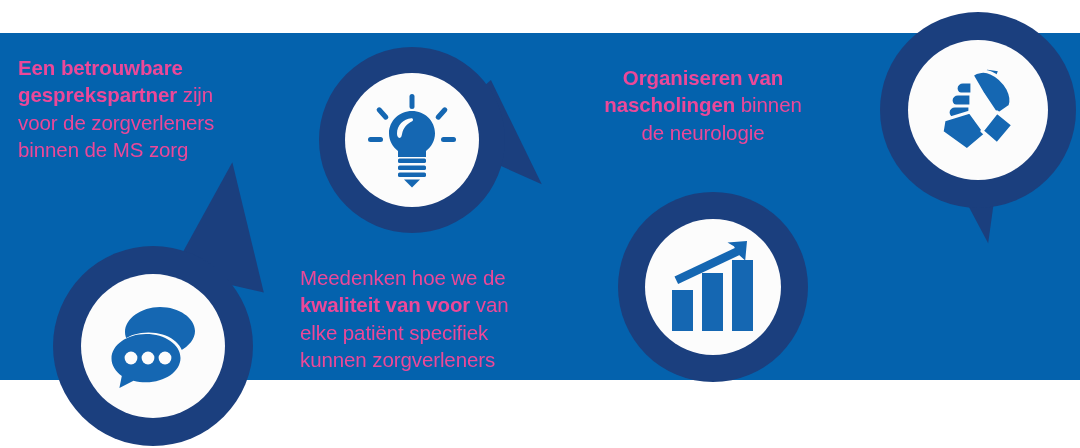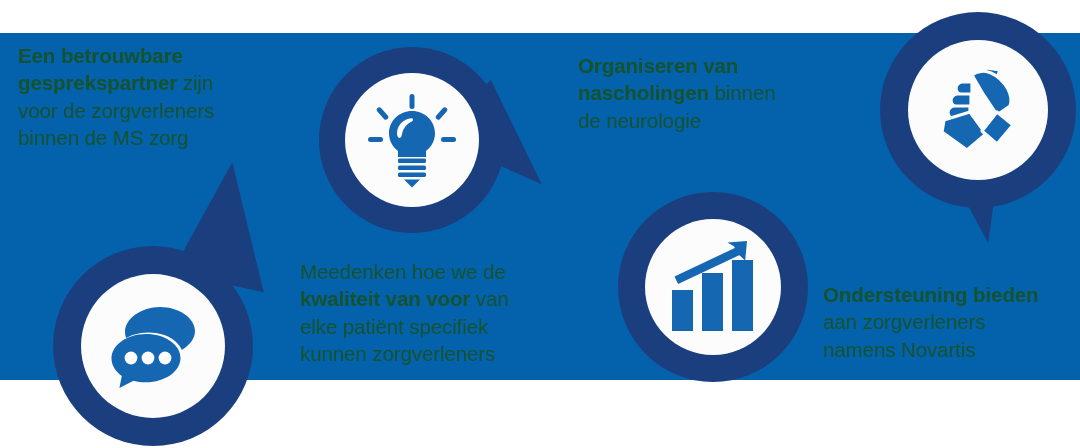--- a/index.html
+++ b/index.html
@@ -130,32 +130,33 @@
     border-right: 54px solid transparent;
     border-top: 122px solid #1B3F7E;
     transform: rotate(-16deg);
     transform-origin: 50% 0%;
     z-index: -1;
   }
 
   
   .txt {
     position: absolute;
-    color: #14532d;
+    color: #ec4899;
     font-size: 20.5px;
     line-height: 1.33;
     letter-spacing: -0.1px;
     z-index: 6;
     white-space: pre-line;
+    margin-top: 12px;
   }
   .txt b { font-weight: 700; }
 
   #txt-partner { left: 18px;  top: 42px;  width: 252px; }
-  #txt-bijscholing { left: 578px; top: 52px; width: 250px; }
-  #txt-kwaliteit { left: 300px; top: 258px; width: 250px; }
+  #txt-bijscholing { left: 578px; top: 52px; width: 250px; text-align: center; }
+  #txt-kwaliteit { left: 300px; top: 252px; width: 250px; }
   #txt-ondersteuning { left: 823px; top: 281px; width: 252px; }
 </style>
 </head>
 <body>
 
 <div id="stage">
 
   <div class="band"></div>
 
   <div class="bubble" id="bubble-chat">
@@ -237,17 +238,14 @@
 
   <div class="txt" id="txt-bijscholing"><b>Organiseren van
 nascholingen</b><span> binnen
 de neurologie</span></div>
 
   <div class="txt" id="txt-kwaliteit"><span>Meedenken hoe we de
 </span><b>kwaliteit van voor</b><span> van
 elke patiënt specifiek
 kunnen zorgverleners</span></div>
 
-  <div class="txt" id="txt-ondersteuning"><b>Ondersteuning bieden</b><span>
-aan zorgverleners
-namens Novartis</span></div>
 
 </div>
 
 </body></html>

